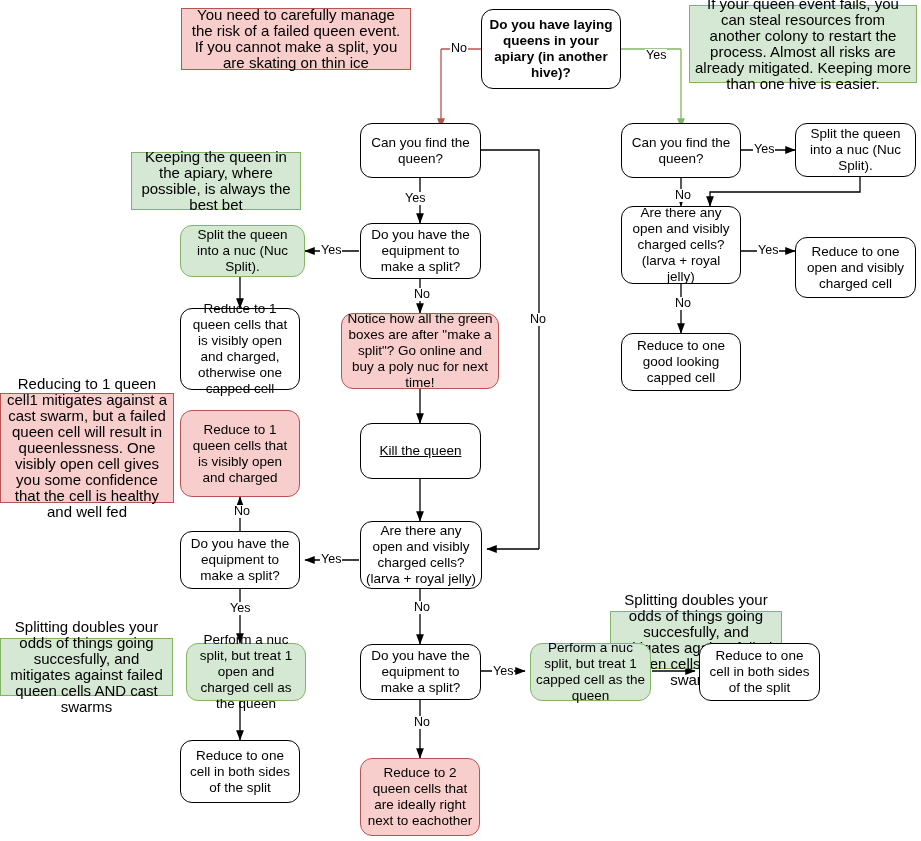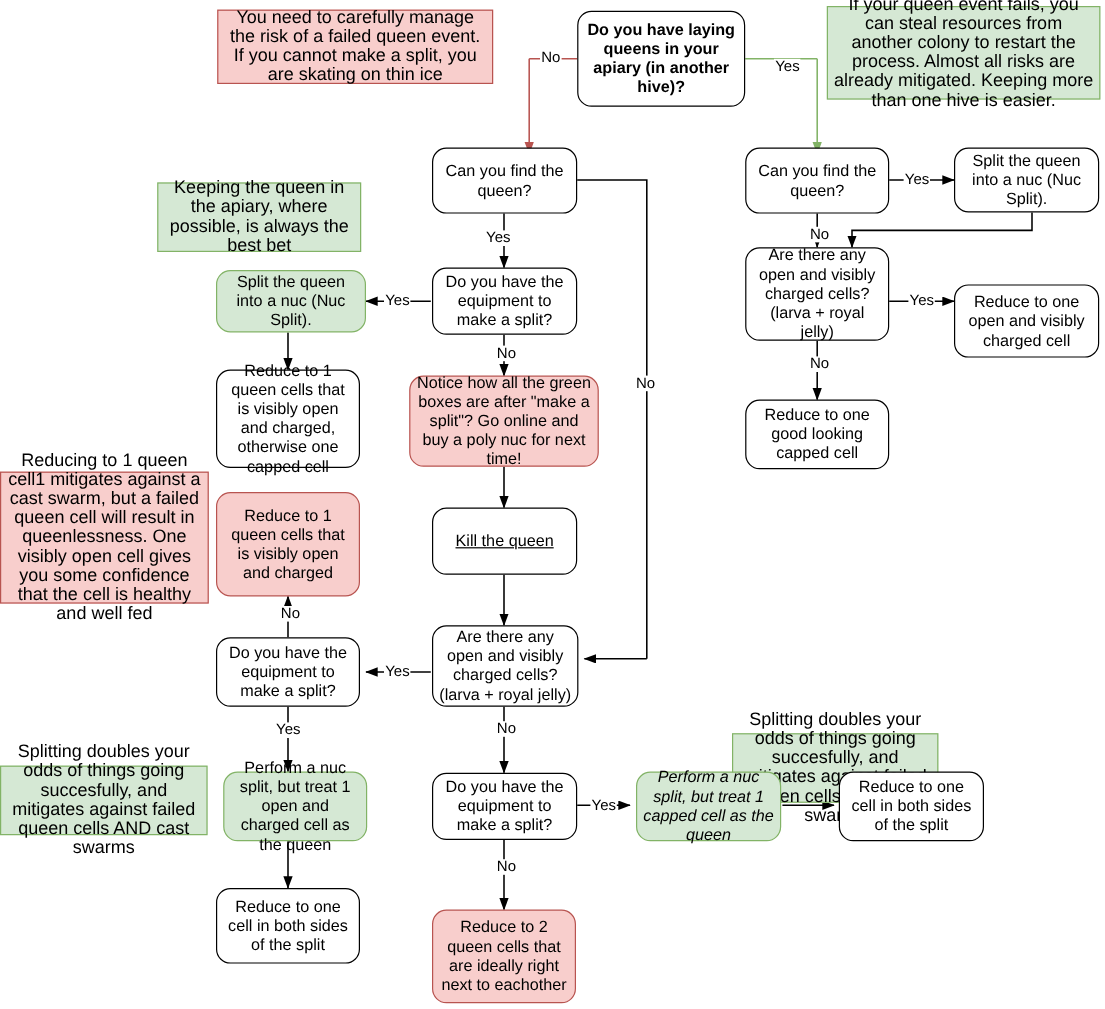--- a/index.html
+++ b/index.html
@@ -197,21 +197,21 @@
 
   <div class="node green" style="left:186px; top:643px; width:120px; height:58px;">Perform a nuc split, but treat 1 open and charged cell as the queen</div>
 
   <div class="node" style="left:180px; top:740px; width:120px; height:63px;">Reduce to one  cell in both sides of the split</div>
 
   <div class="node" style="left:360px; top:644px; width:121px; height:56px;">Do you have the equipment to make a split?</div>
 
   <div class="edge-label" style="left:492px; top:665px;">Yes</div>
   <div class="edge-label" style="left:413px; top:716px;">No</div>
 
-  <div class="node green" style="left:530px; top:643px; width:121px; height:58px;font-style:italic;">Perform a nuc split, but treat 1 capped cell as the queen</div>
+  <div class="node green" style="left:530px; top:643px; width:121px; height:58px;">Perform a nuc split, but treat 1 capped cell as the queen</div>
 
   <div class="node" style="left:699px; top:643px; width:121px; height:58px;">Reduce to one cell in both sides of the split</div>
 
   <div class="node pink" style="left:360px; top:758px; width:120px; height:78px;">Reduce to 2 queen cells that are ideally right next to eachother</div>
 
 
   <div class="node" style="left:621px; top:123px; width:120px; height:55px;">Can you find the queen?</div>
 
   <div class="edge-label" style="left:753px; top:143px;">Yes</div>
   <div class="edge-label" style="left:674px; top:189px;">No</div>

